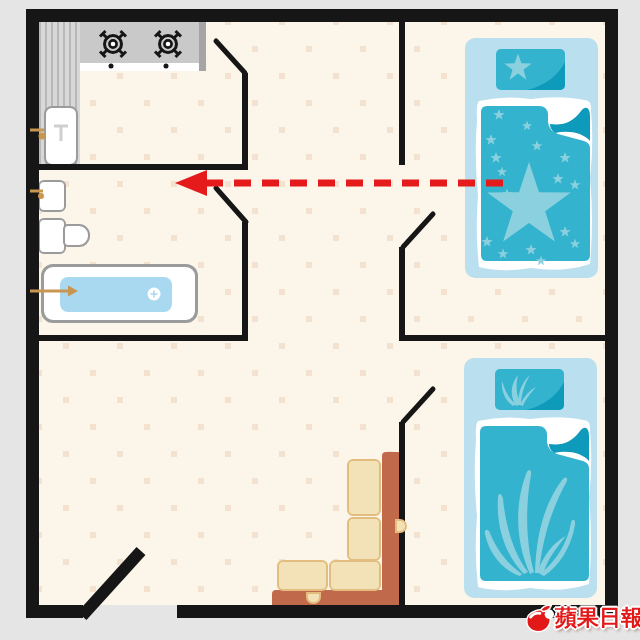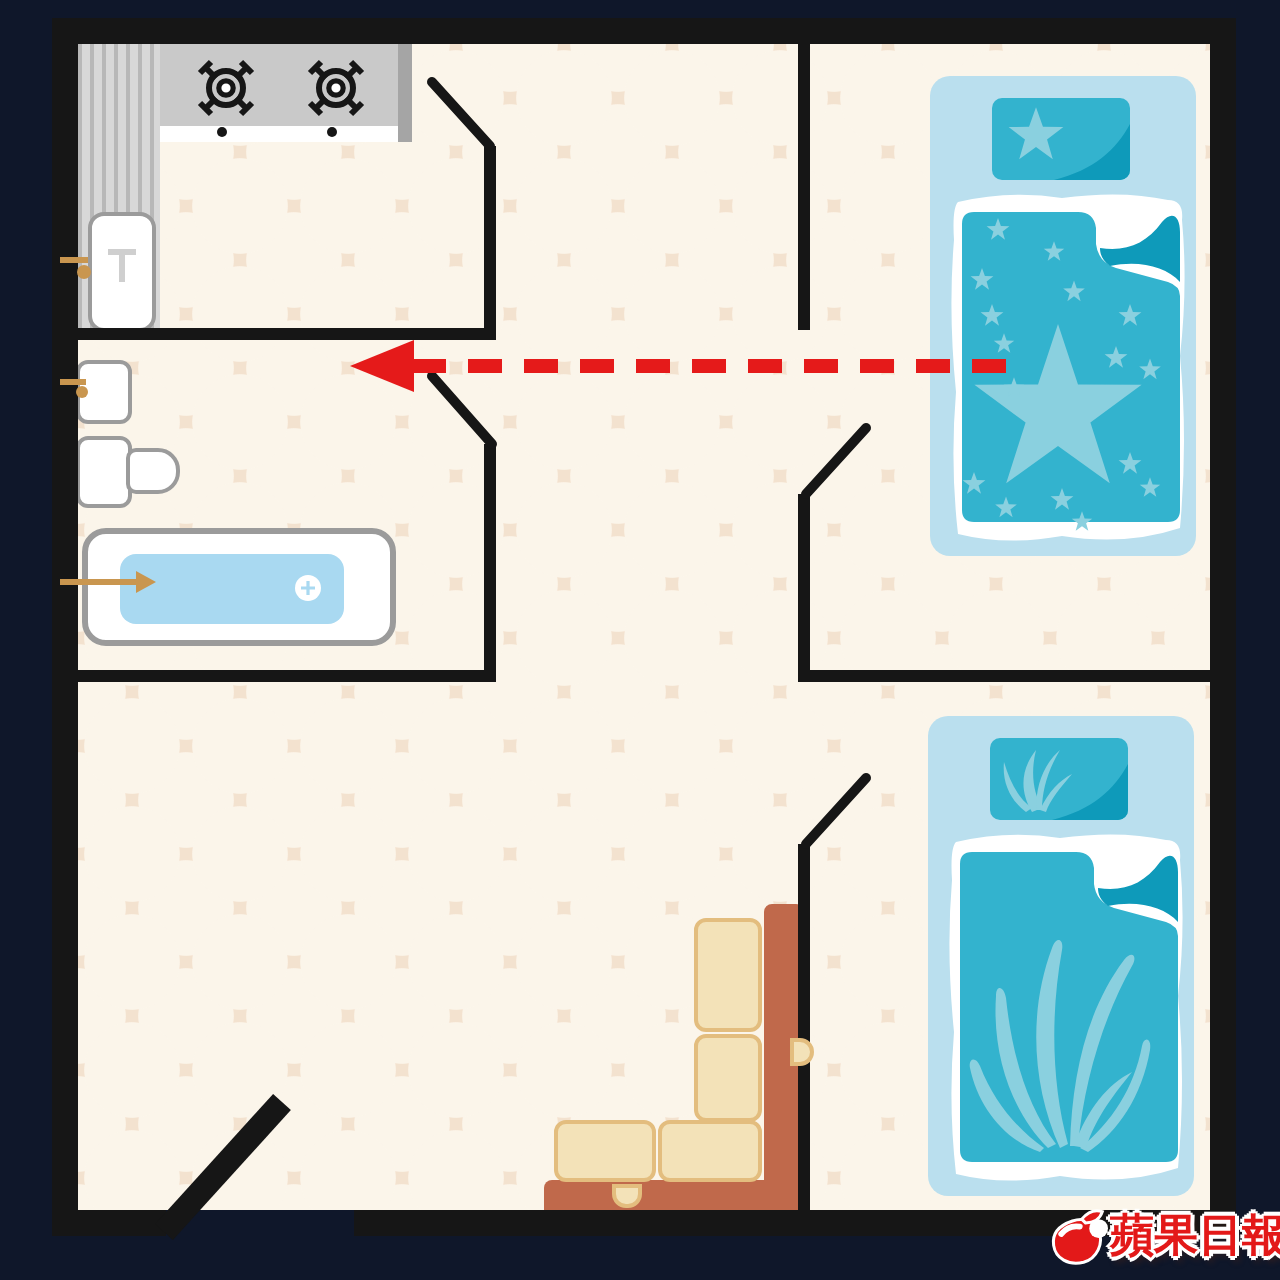--- a/index.html
+++ b/index.html
@@ -1,16 +1,16 @@
 <!DOCTYPE html>
 <html style="--wall: #161616; --floor-base: #f3e2cf; --floor-tile: #fbf5ea; --counter: #c9c9c9; --counter-stripe: #b8b8b8; --counter-stripe-bg: #d8d8d8; --counter-edge: #a5a5a5; --fixture-border: #9b9b9b; --water: #a9d9f1; --faucet: #c9964f; --bed-base: #badfee; --bed-teal: #33b3ce; --bed-teal-dark: #0e9aba; --bed-pattern: #8ad0df; --sofa-back: #c0694b; --sofa-cushion: #f3e2b8; --sofa-cushion-border: #e3bd7e; --arrow-red: #e51a1a; --brand-red: #e31919;"><head>
 <meta charset="utf-8">
 <style>
   html,body{margin:0;padding:0;background:#ffffff;font-family:"Liberation Sans",sans-serif;}
-  #canvas{position:relative;width:640px;height:640px;background:#0f172a;overflow:hidden;}
+  #canvas{position:relative;width:640px;height:640px;background:#e5e5e5;overflow:hidden;}
   .abs{position:absolute;}
   
   #floor{
     left:39px;top:22px;width:566px;height:583px;z-index:1;
     background-color:var(--floor-base,#f3e2cf);
     background-image:
       radial-gradient(circle, var(--floor-tile,#fbf5ea) 62%, rgba(0,0,0,0) 63%),
       radial-gradient(circle, var(--floor-tile,#fbf5ea) 62%, rgba(0,0,0,0) 63%);
     background-size:54px 54px;
     background-position:0 0,27px 27px;

